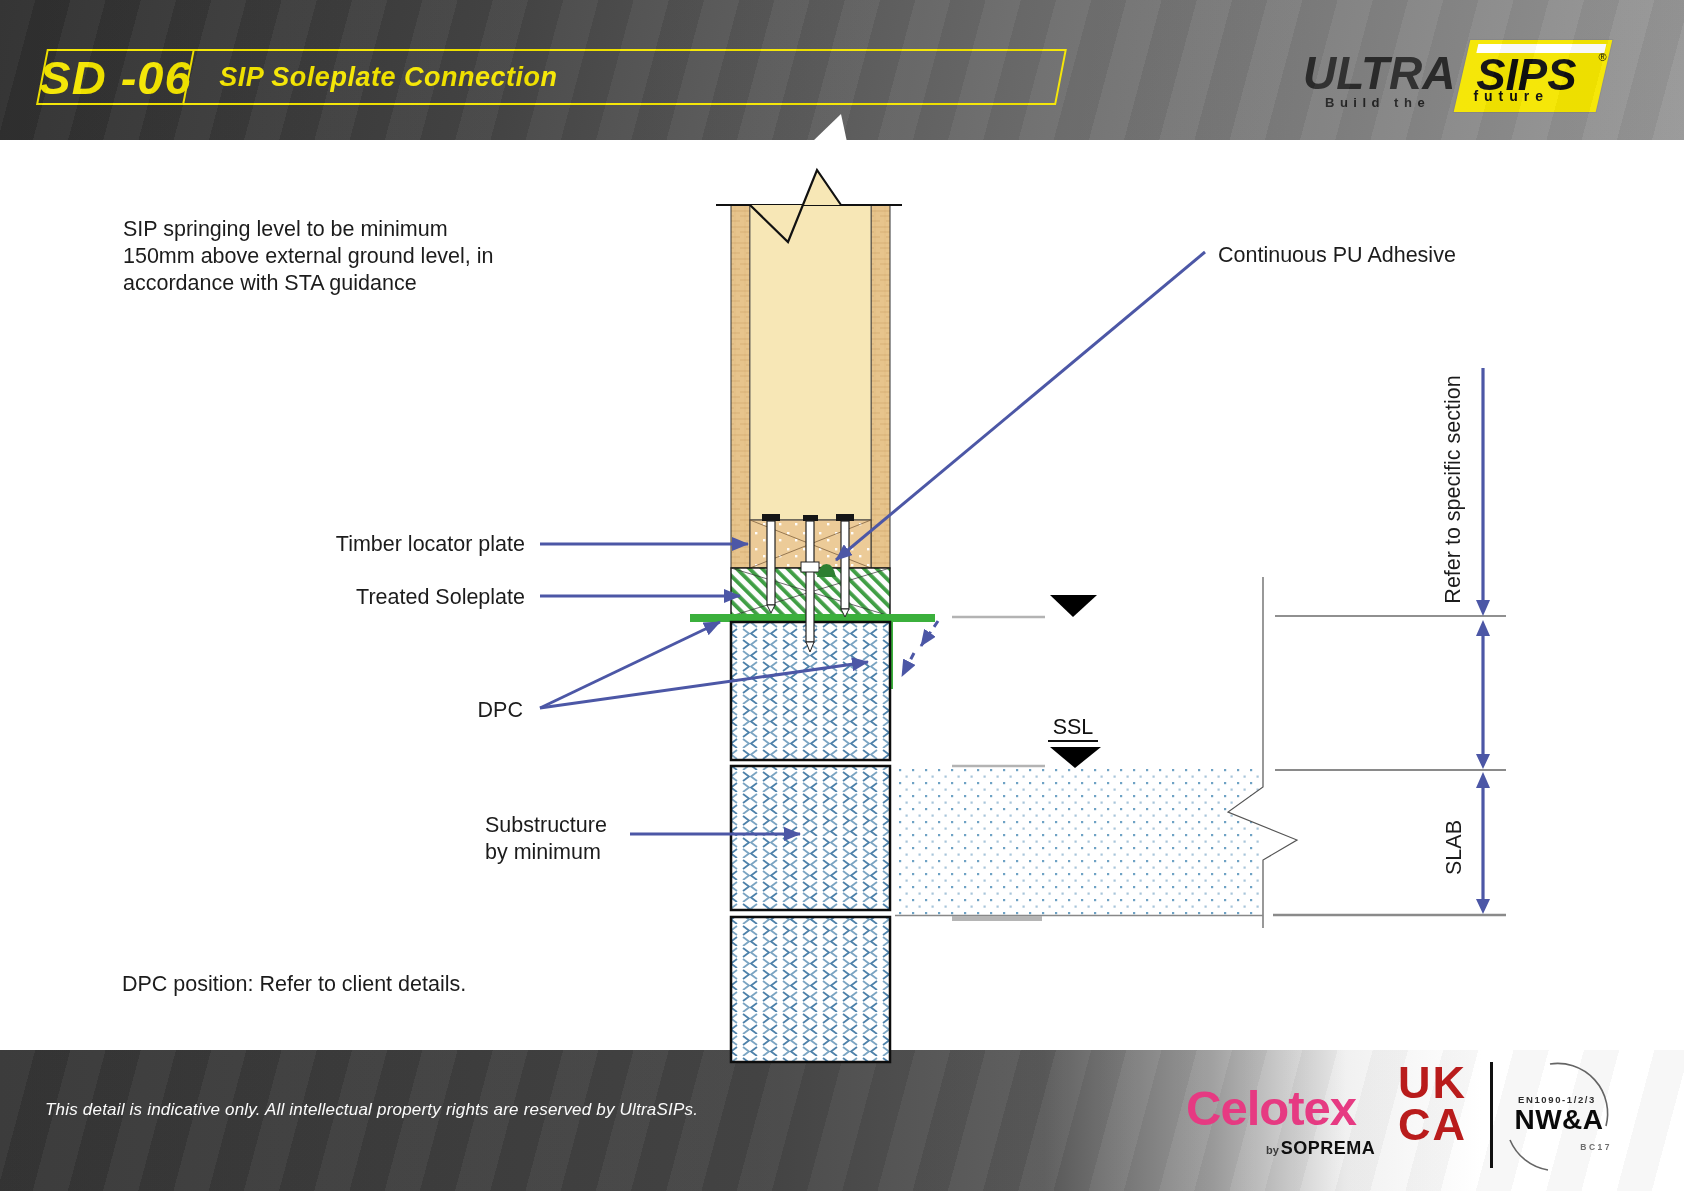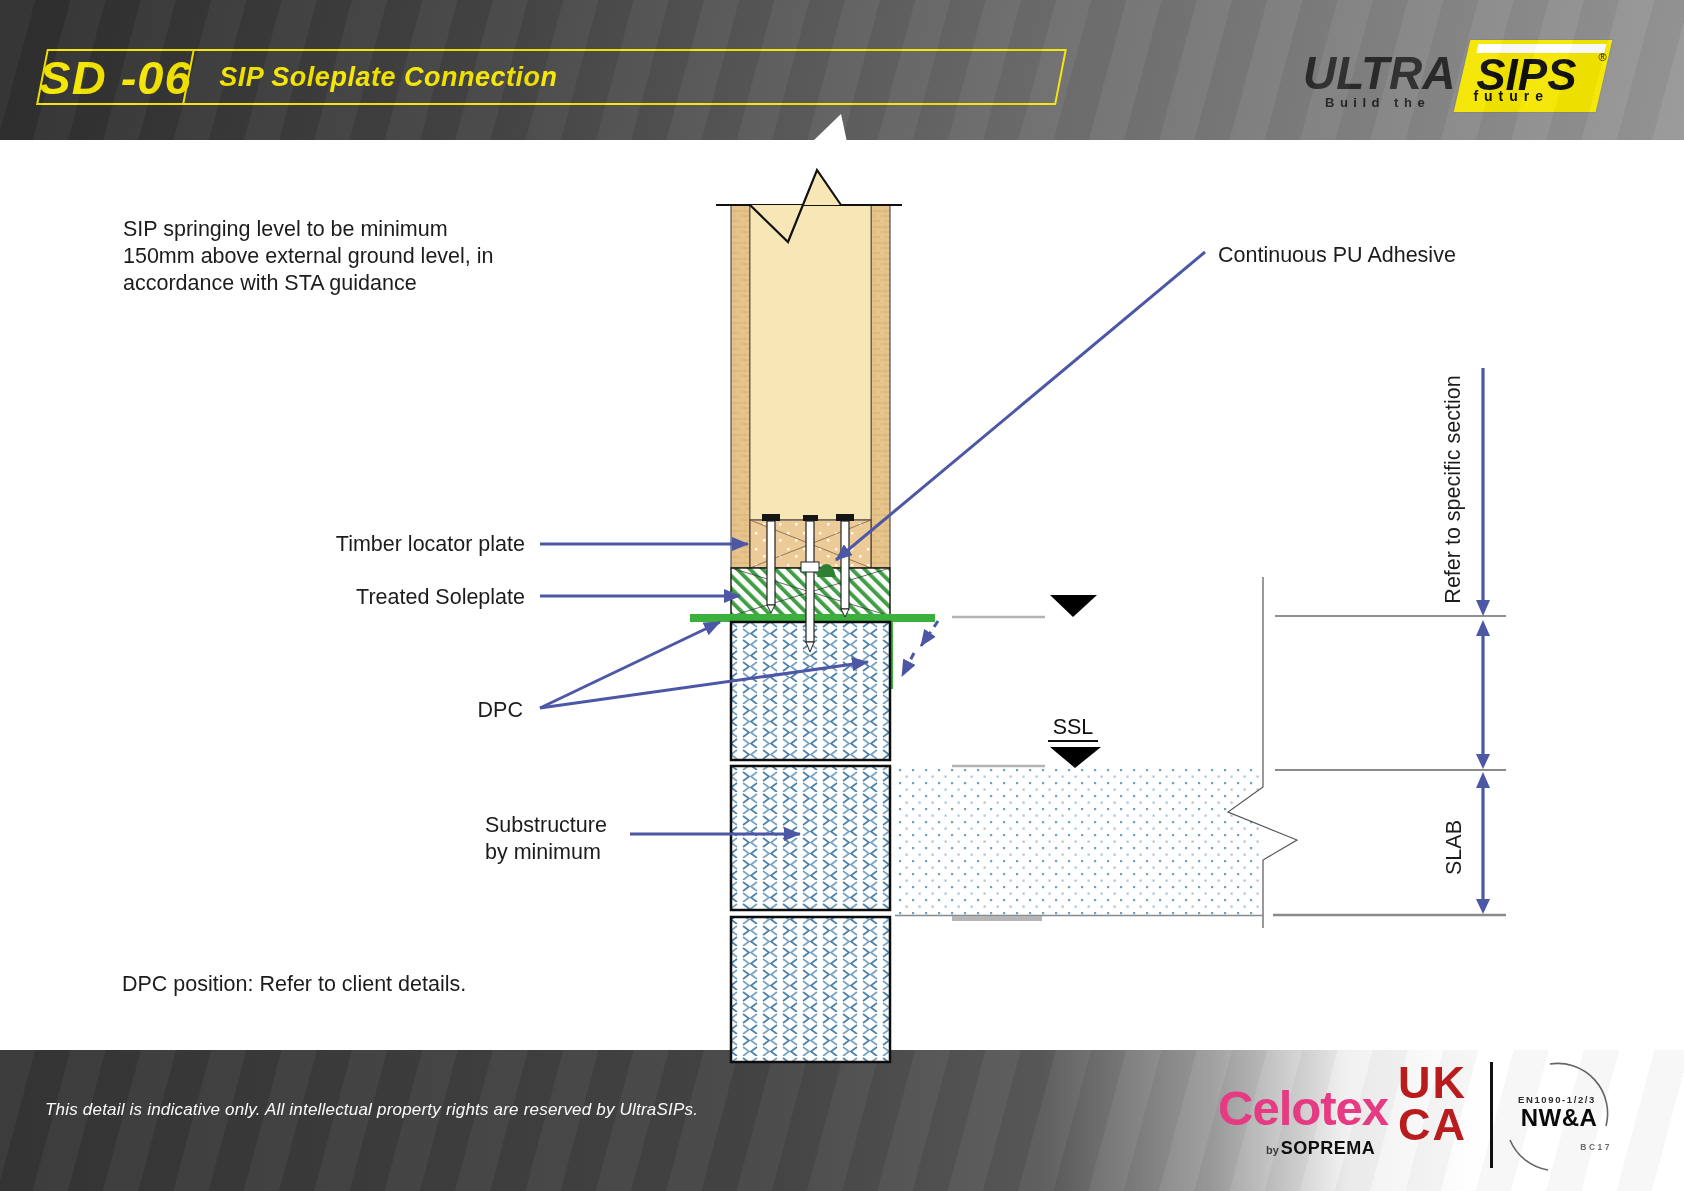--- a/index.html
+++ b/index.html
@@ -66,30 +66,30 @@
     position:absolute; left:0; top:1050px; width:1684px; height:141px;
     background:linear-gradient(90deg,#353535 0%,#454545 45%,#5a5a5a 62%,#9e9e9e 72%,#f1f1f1 80%,#ffffff 88%);
     z-index:1;
   }
   .disclaimer {
     position:absolute; left:45px; top:1100px; font-size:17px; font-style:italic; font-weight:500;
     color:#fbfbfb; z-index:4; letter-spacing:.2px; white-space:nowrap;
   }
   .celotex {
     position:absolute; left:1186px; top:1080px; font-size:49px; font-weight:800;
-    color:var(--celotex-pink,#e63a82); letter-spacing:-1px; z-index:4;margin-left:32px;
+    color:var(--celotex-pink,#e63a82); letter-spacing:-1px; z-index:4;
   }
   .by-soprema { position:absolute; left:1266px; top:1138px; z-index:4; white-space:nowrap; }
   .by-soprema .by { font-size:11px; font-weight:600; color:#3a3a3a; margin-right:2px; }
   .by-soprema .soprema { font-size:18px; font-weight:900; color:#0f0f0f; letter-spacing:.5px; }
   .ukca { position:absolute; left:1398px; top:1062px; z-index:4; font-weight:700; font-size:45px; line-height:.93; letter-spacing:2px; color:#b91c1c; }
   .ukca-divider { position:absolute; left:1490px; top:1062px; width:3px; height:106px; background:#111; z-index:4; }
   .nwa { position:absolute; left:1502px; top:1058px; width:110px; height:116px; z-index:4; }
   .nwa .std { position:absolute; left:0; right:0; top:36px; text-align:center; font-size:9.5px; letter-spacing:1.6px; color:#2c2c2c; font-weight:600; white-space:nowrap; }
-  .nwa .body { position:absolute; left:4px; right:0; top:46px; text-align:center; font-size:24px; font-weight:800; color:#0a0a0a; letter-spacing:.5px; }
+  .nwa .body { position:absolute; left:4px; right:0; top:46px; text-align:center; font-size:28px; font-weight:800; color:#0a0a0a; letter-spacing:.5px; }
   .nwa .code { position:absolute; left:0; right:0; top:84px; text-align:right; font-size:8.5px; letter-spacing:2.5px; color:#6d6d6d; font-weight:600; }
 
   
   svg.drawing { position:absolute; left:0; top:0; width:1684px; height:1191px; z-index:2; }
   .lbl { position:absolute; z-index:3; font-size:21.5px; color:#1c1c1c; line-height:27px; }
   .lbl.right { text-align:right; }
   .rot { transform:rotate(-90deg); text-align:center; }
   .ssl-label {
     position:absolute; z-index:3; left:1048px; top:715px; width:50px; text-align:center;
     font-size:21.5px; color:#111; border-bottom:2.5px solid #111; padding-bottom:0px;

